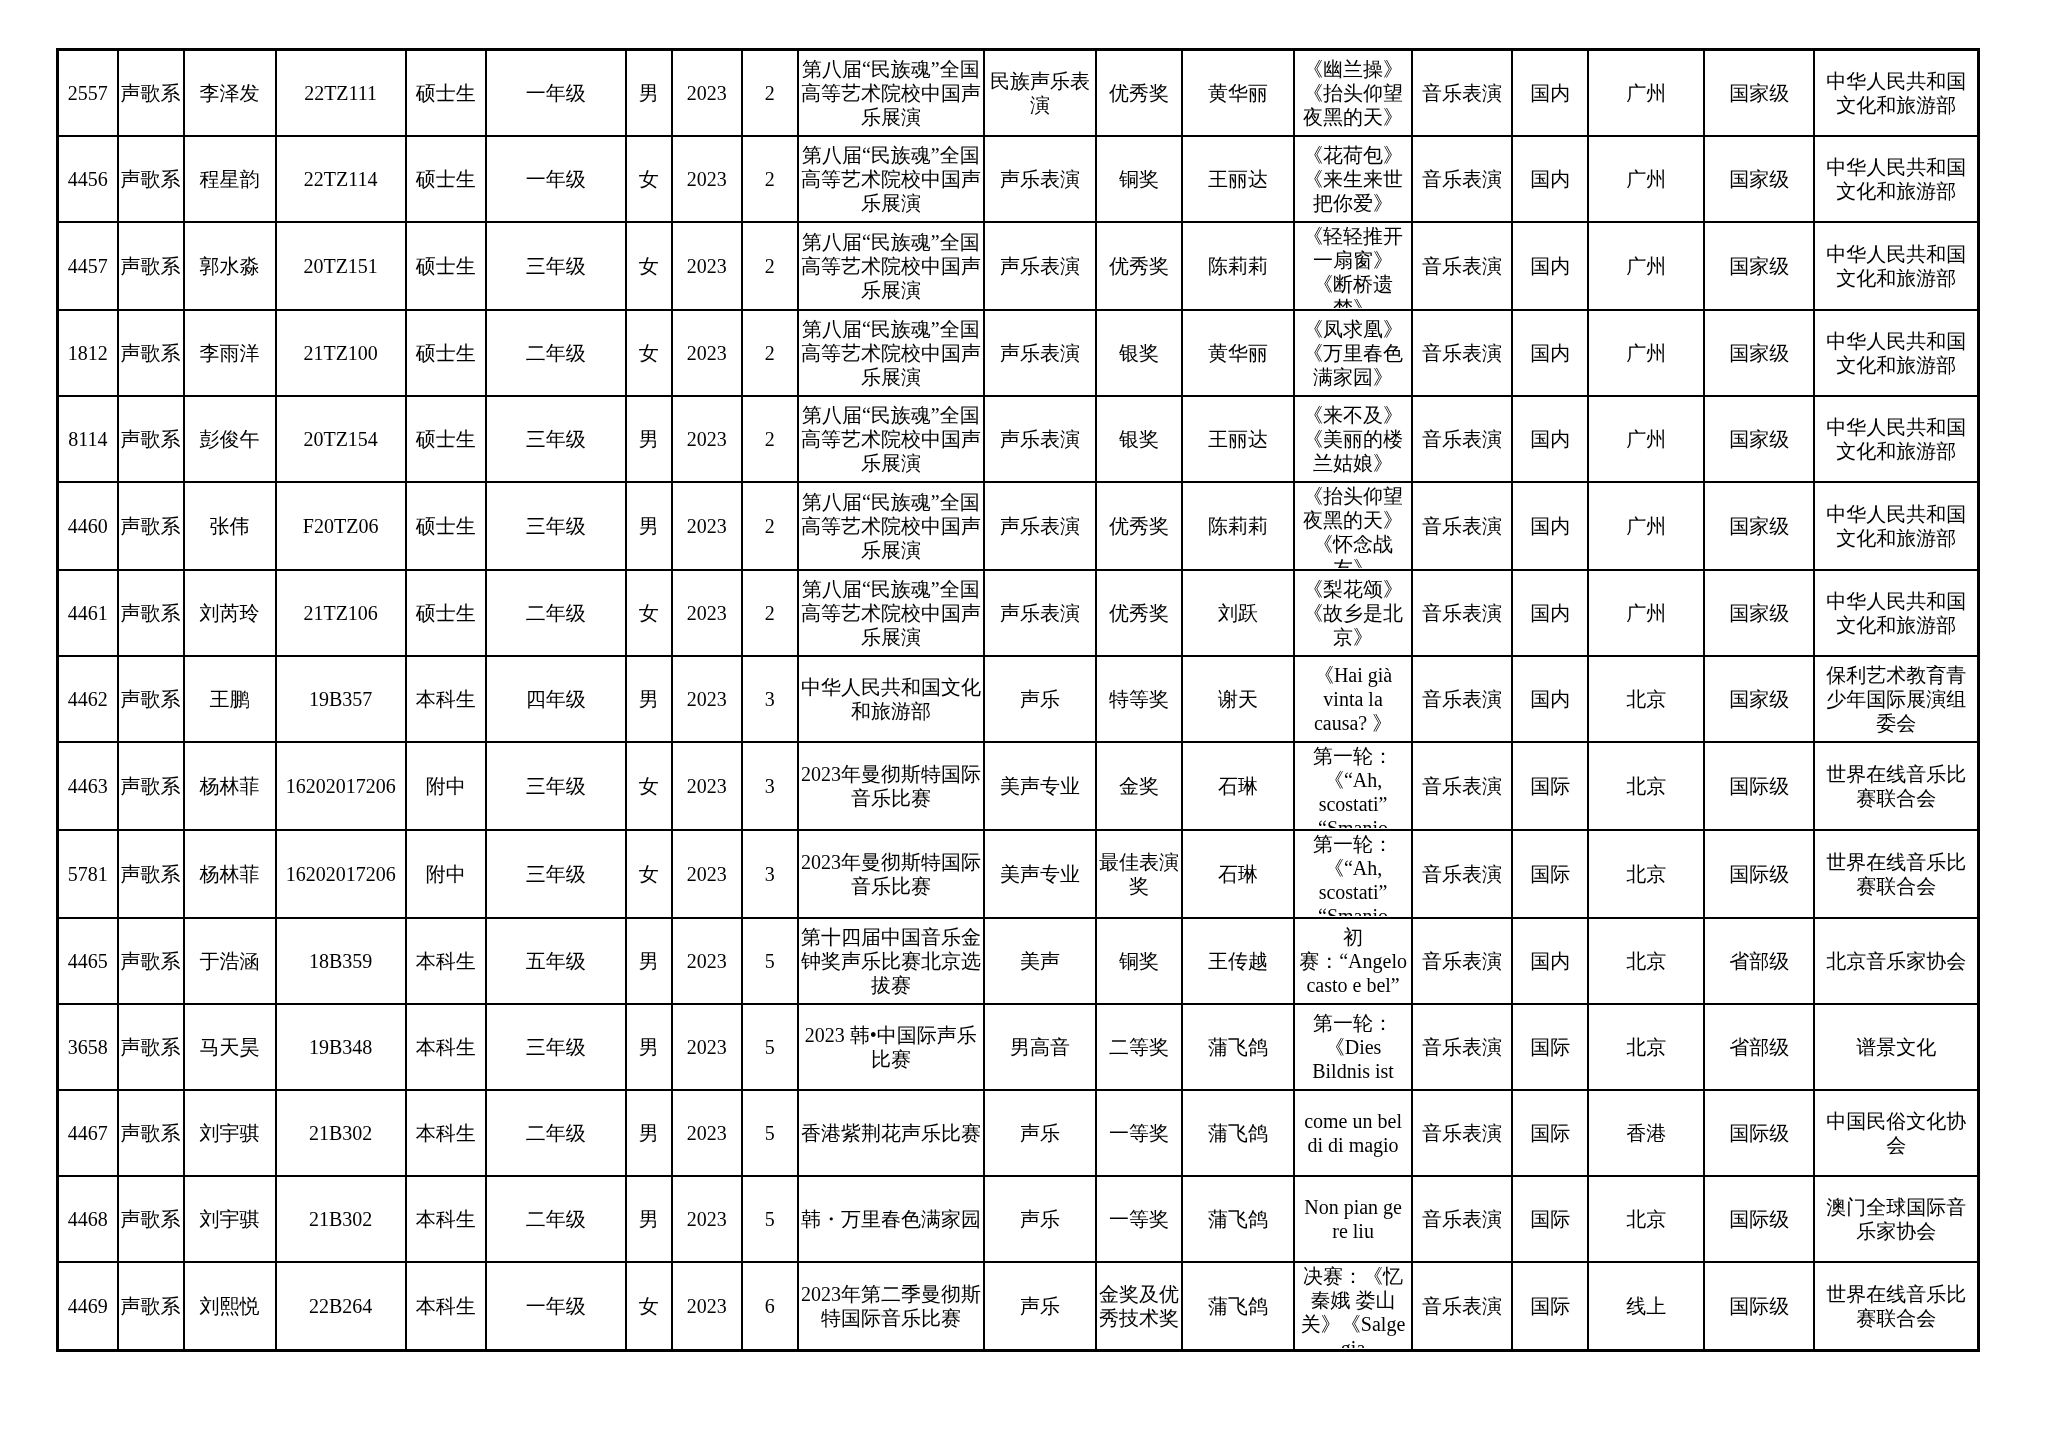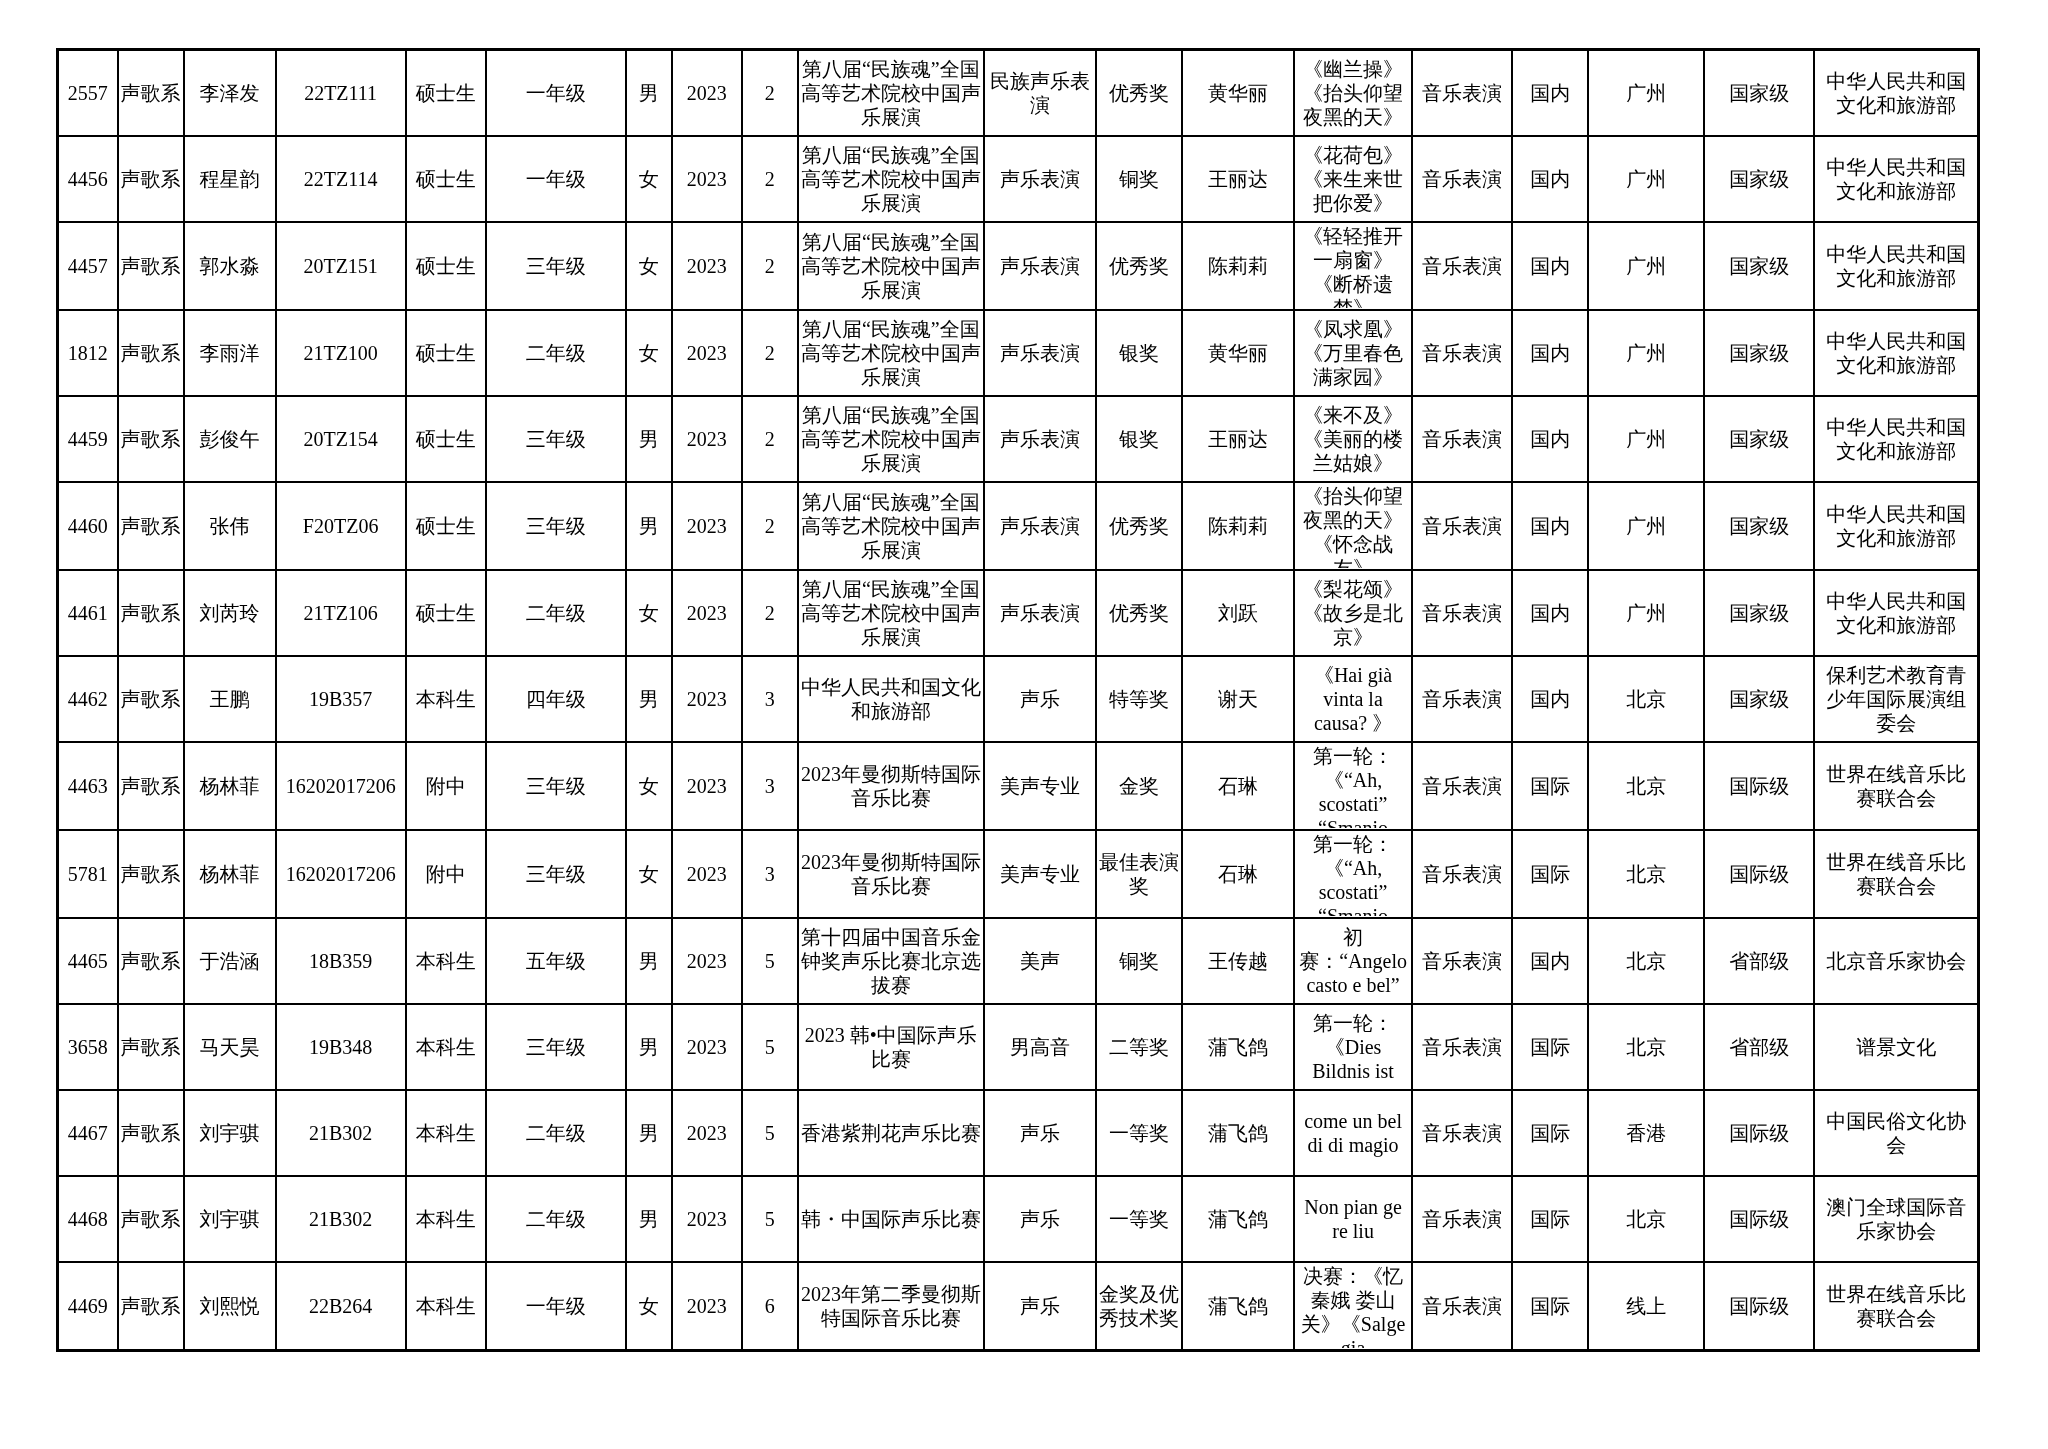--- a/index.html
+++ b/index.html
@@ -299,21 +299,21 @@
           </td>
           <td>
             <div class="clip">国家级</div>
           </td>
           <td>
             <div class="clip">中华人民共和国文化和旅游部</div>
           </td>
         </tr>
         <tr>
           <td>
-            <div class="clip">4459</div>
+            <div class="clip">8114</div>
           </td>
           <td>
             <div class="clip">声歌系</div>
           </td>
           <td>
             <div class="clip">彭俊午</div>
           </td>
           <td>
             <div class="clip">20TZ154</div>
           </td>
@@ -857,21 +857,21 @@
           <td>
             <div class="clip">男</div>
           </td>
           <td>
             <div class="clip">2023</div>
           </td>
           <td>
             <div class="clip">5</div>
           </td>
           <td>
-            <div class="clip">韩・中国际声乐比赛</div>
+            <div class="clip">韩・万里春色满家园</div>
           </td>
           <td>
             <div class="clip">声乐</div>
           </td>
           <td>
             <div class="clip">一等奖</div>
           </td>
           <td>
             <div class="clip">蒲飞鸽</div>
           </td>

